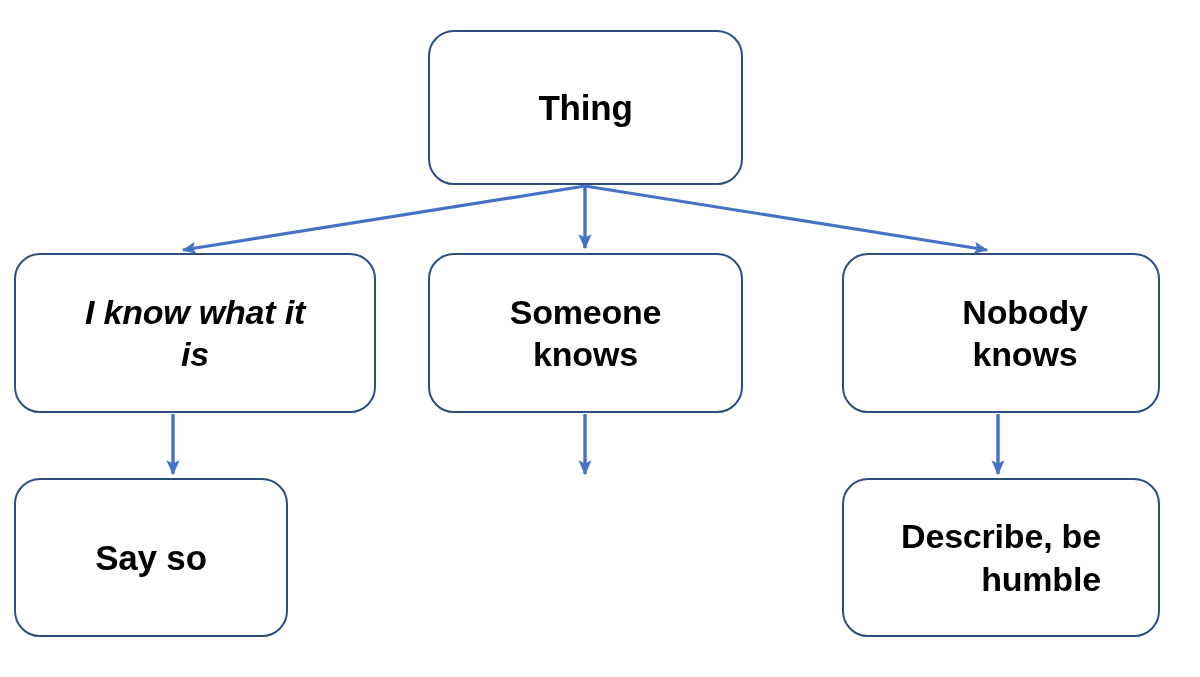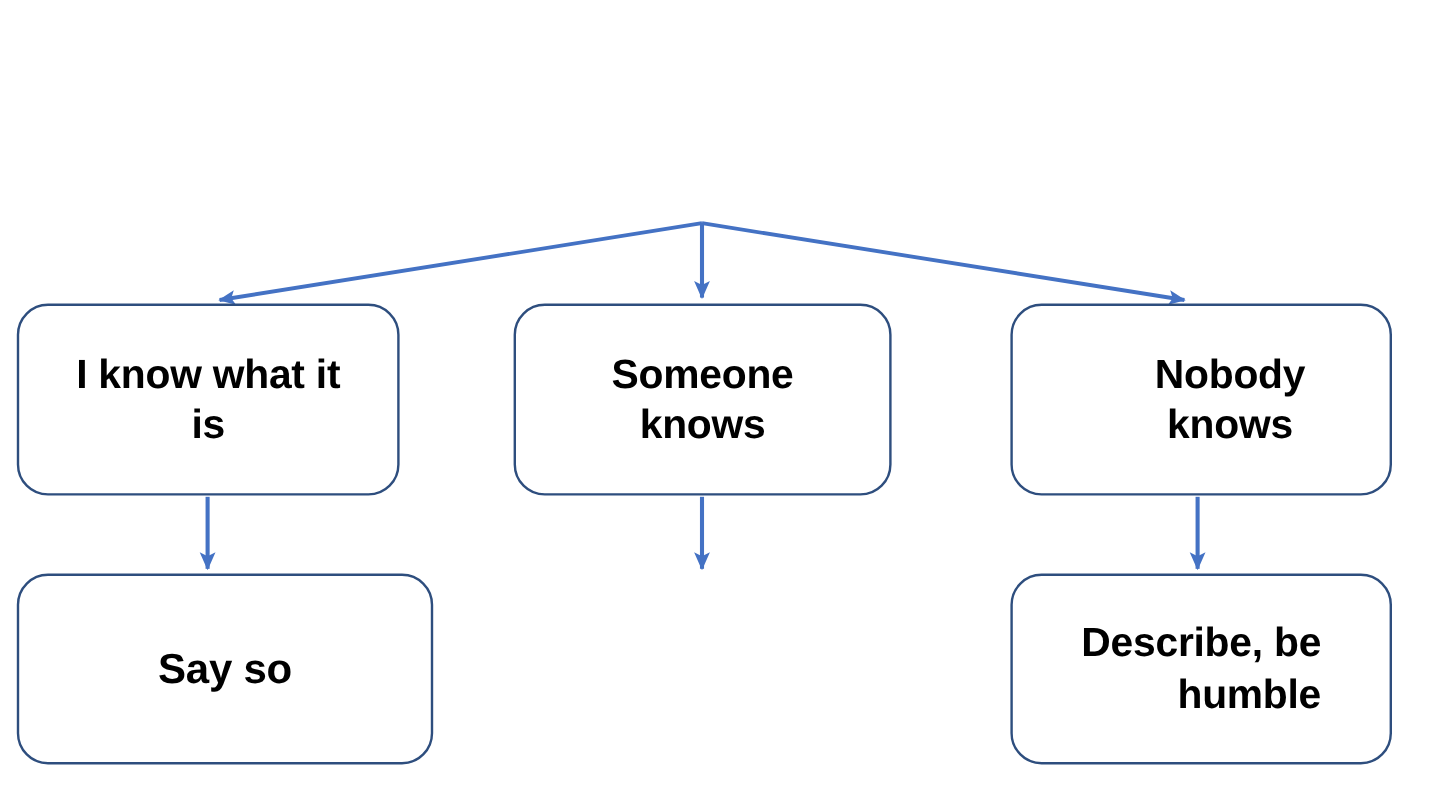--- a/index.html
+++ b/index.html
@@ -42,25 +42,25 @@
     font-weight: bold;
     font-size: 35px;
     line-height: 1.25;
     letter-spacing: -0.2px;
     padding: 0 12px;
     white-space: pre-line;
   }
   
   #node-thing      { left: 428px; top: 30px;  width: 315px; height: 155px; }
   
-  #node-i-know     { left: 14px;  top: 253px; width: 319px; height: 160px; }
+  #node-i-know     { left: 14px;  top: 253px; width: 362px; height: 160px; font-style: italic; }
   #node-someone    { left: 404px; top: 253px; width: 315px; height: 160px; margin-left: 24px; }
   #node-nobody     { left: 842px; top: 253px; width: 318px; height: 160px; padding-left: 48px; }
   
-  #node-say-so     { left: 14px;  top: 478px; width: 347px; height: 159px; align-items: center; }
+  #node-say-so     { left: 14px;  top: 478px; width: 274px; height: 159px; align-items: center; }
   #node-ask-them   { left: 427px; top: 478px; width: 317px; height: 159px; }
   #node-describe   { left: 842px; top: 478px; width: 318px; height: 159px; text-align: right; }
 
   #node-i-know .label,
   #node-someone .label,
   #node-nobody .label,
   #node-describe .label { font-size: 34px; }
 </style>
 </head>
 <body>
@@ -92,20 +92,23 @@
 
     <g>
       <line x1="585" y1="414" x2="585" y2="474" stroke="#4472C4" stroke-width="3.4" marker-end="url(#ah)"></line>
     </g>
 
     <g>
       <line x1="998" y1="414" x2="998" y2="474" stroke="#4472C4" stroke-width="3.4" marker-end="url(#ah)"></line>
     </g>
   </svg>
 
+  <div class="node" id="node-thing">
+    <span class="label">Thing</span>
+  </div>
 
   <div class="node" id="node-i-know">
     <span class="label">I know what it
 is</span>
   </div>
 
   <div class="node" id="node-someone">
     <span class="label">Someone
 knows</span>
   </div>

